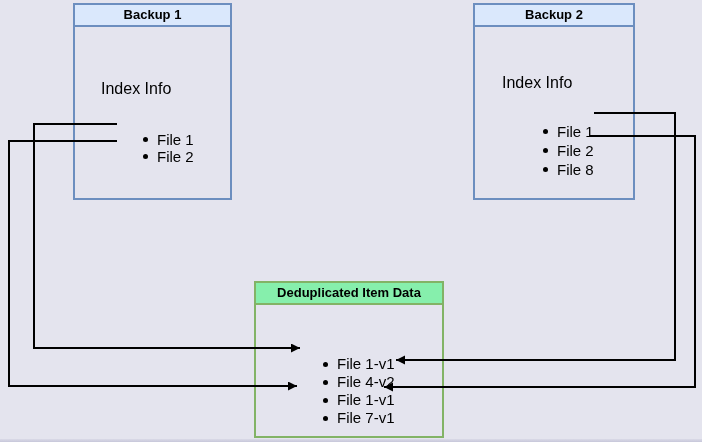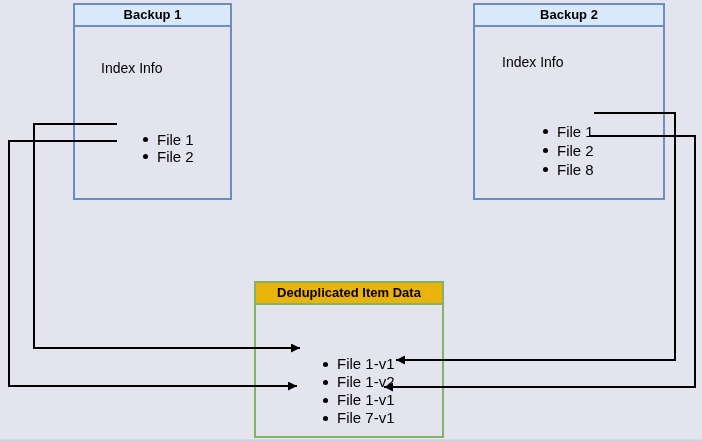--- a/index.html
+++ b/index.html
@@ -24,26 +24,27 @@
   .node-header {
     height: 20px;
     line-height: 20px;
     text-align: center;
     font-weight: bold;
     font-size: 13px;
     white-space: nowrap;
     overflow: hidden;
   }
   .blue  .node-header { background: #dae8fc; border-bottom: 2px solid #6c8ebf; }
-  .green .node-header { background: #eab308; border-bottom: 2px solid #82b366; }
+  .green .node-header { background: #86efac; border-bottom: 2px solid #82b366; }
 
   .index-label {
     position: absolute;
-    font-size: 14px;
+    font-size: 16px;
     white-space: nowrap;
+    margin-top: 20px;
   }
 
   ul.file-list {
     position: absolute;
     margin: 16px; padding: 0;
     list-style: none;
     font-size: 15px;
     white-space: nowrap;
   }
   ul.file-list li { position: relative; padding-left: 14px; }
@@ -56,21 +57,21 @@
     background: #000;
   }
 
   
   #box-backup1 { left: 73px; top: 3px; width: 159px; height: 197px; }
   #box-backup1 .index-label { left: 26px; top: 55px; }
   #box-backup1 ul.file-list { left: 52px; top: 110px; line-height: 17px; }
   #box-backup1 ul.file-list li::before { top: 6px; }
 
   
-  #box-backup2 { left: 473px; top: 3px; width: 192px; height: 197px; }
+  #box-backup2 { left: 473px; top: 3px; width: 162px; height: 197px; }
   #box-backup2 .index-label { left: 27px; top: 49px; }
   #box-backup2 ul.file-list { left: 52px; top: 101px; line-height: 19px; }
   #box-backup2 ul.file-list li::before { top: 7px; }
 
   
   #box-dedup { left: 254px; top: 281px; width: 190px; height: 157px; }
   #box-dedup ul.file-list { left: 51px; top: 56px; line-height: 18px; text-align: center; }
   #box-dedup ul.file-list li::before { top: 7px; }
 
   svg.arrow-layer {
@@ -108,21 +109,21 @@
         <li>File 1</li>
         <li>File 2</li>
         <li>File 8</li>
       </ul>
   </div>
 
   <div class="node green" id="box-dedup">
     <div class="node-header">Deduplicated Item Data</div>
     <ul class="file-list">
         <li>File 1-v1</li>
-        <li>File 1-v2</li>
+        <li>File 4-v2</li>
         <li>File 1-v1</li>
         <li>File 7-v1</li>
       </ul>
   </div>
 
   <svg class="arrow-layer" id="arrow-layer" viewBox="0 0 702 442">
     <defs>
       <marker id="arrowhead" markerWidth="10" markerHeight="10" refX="9" refY="4.5" orient="auto" markerUnits="userSpaceOnUse">
         <path d="M0,0 L9,4.5 L0,9 z" fill="#000"></path>
       </marker>

